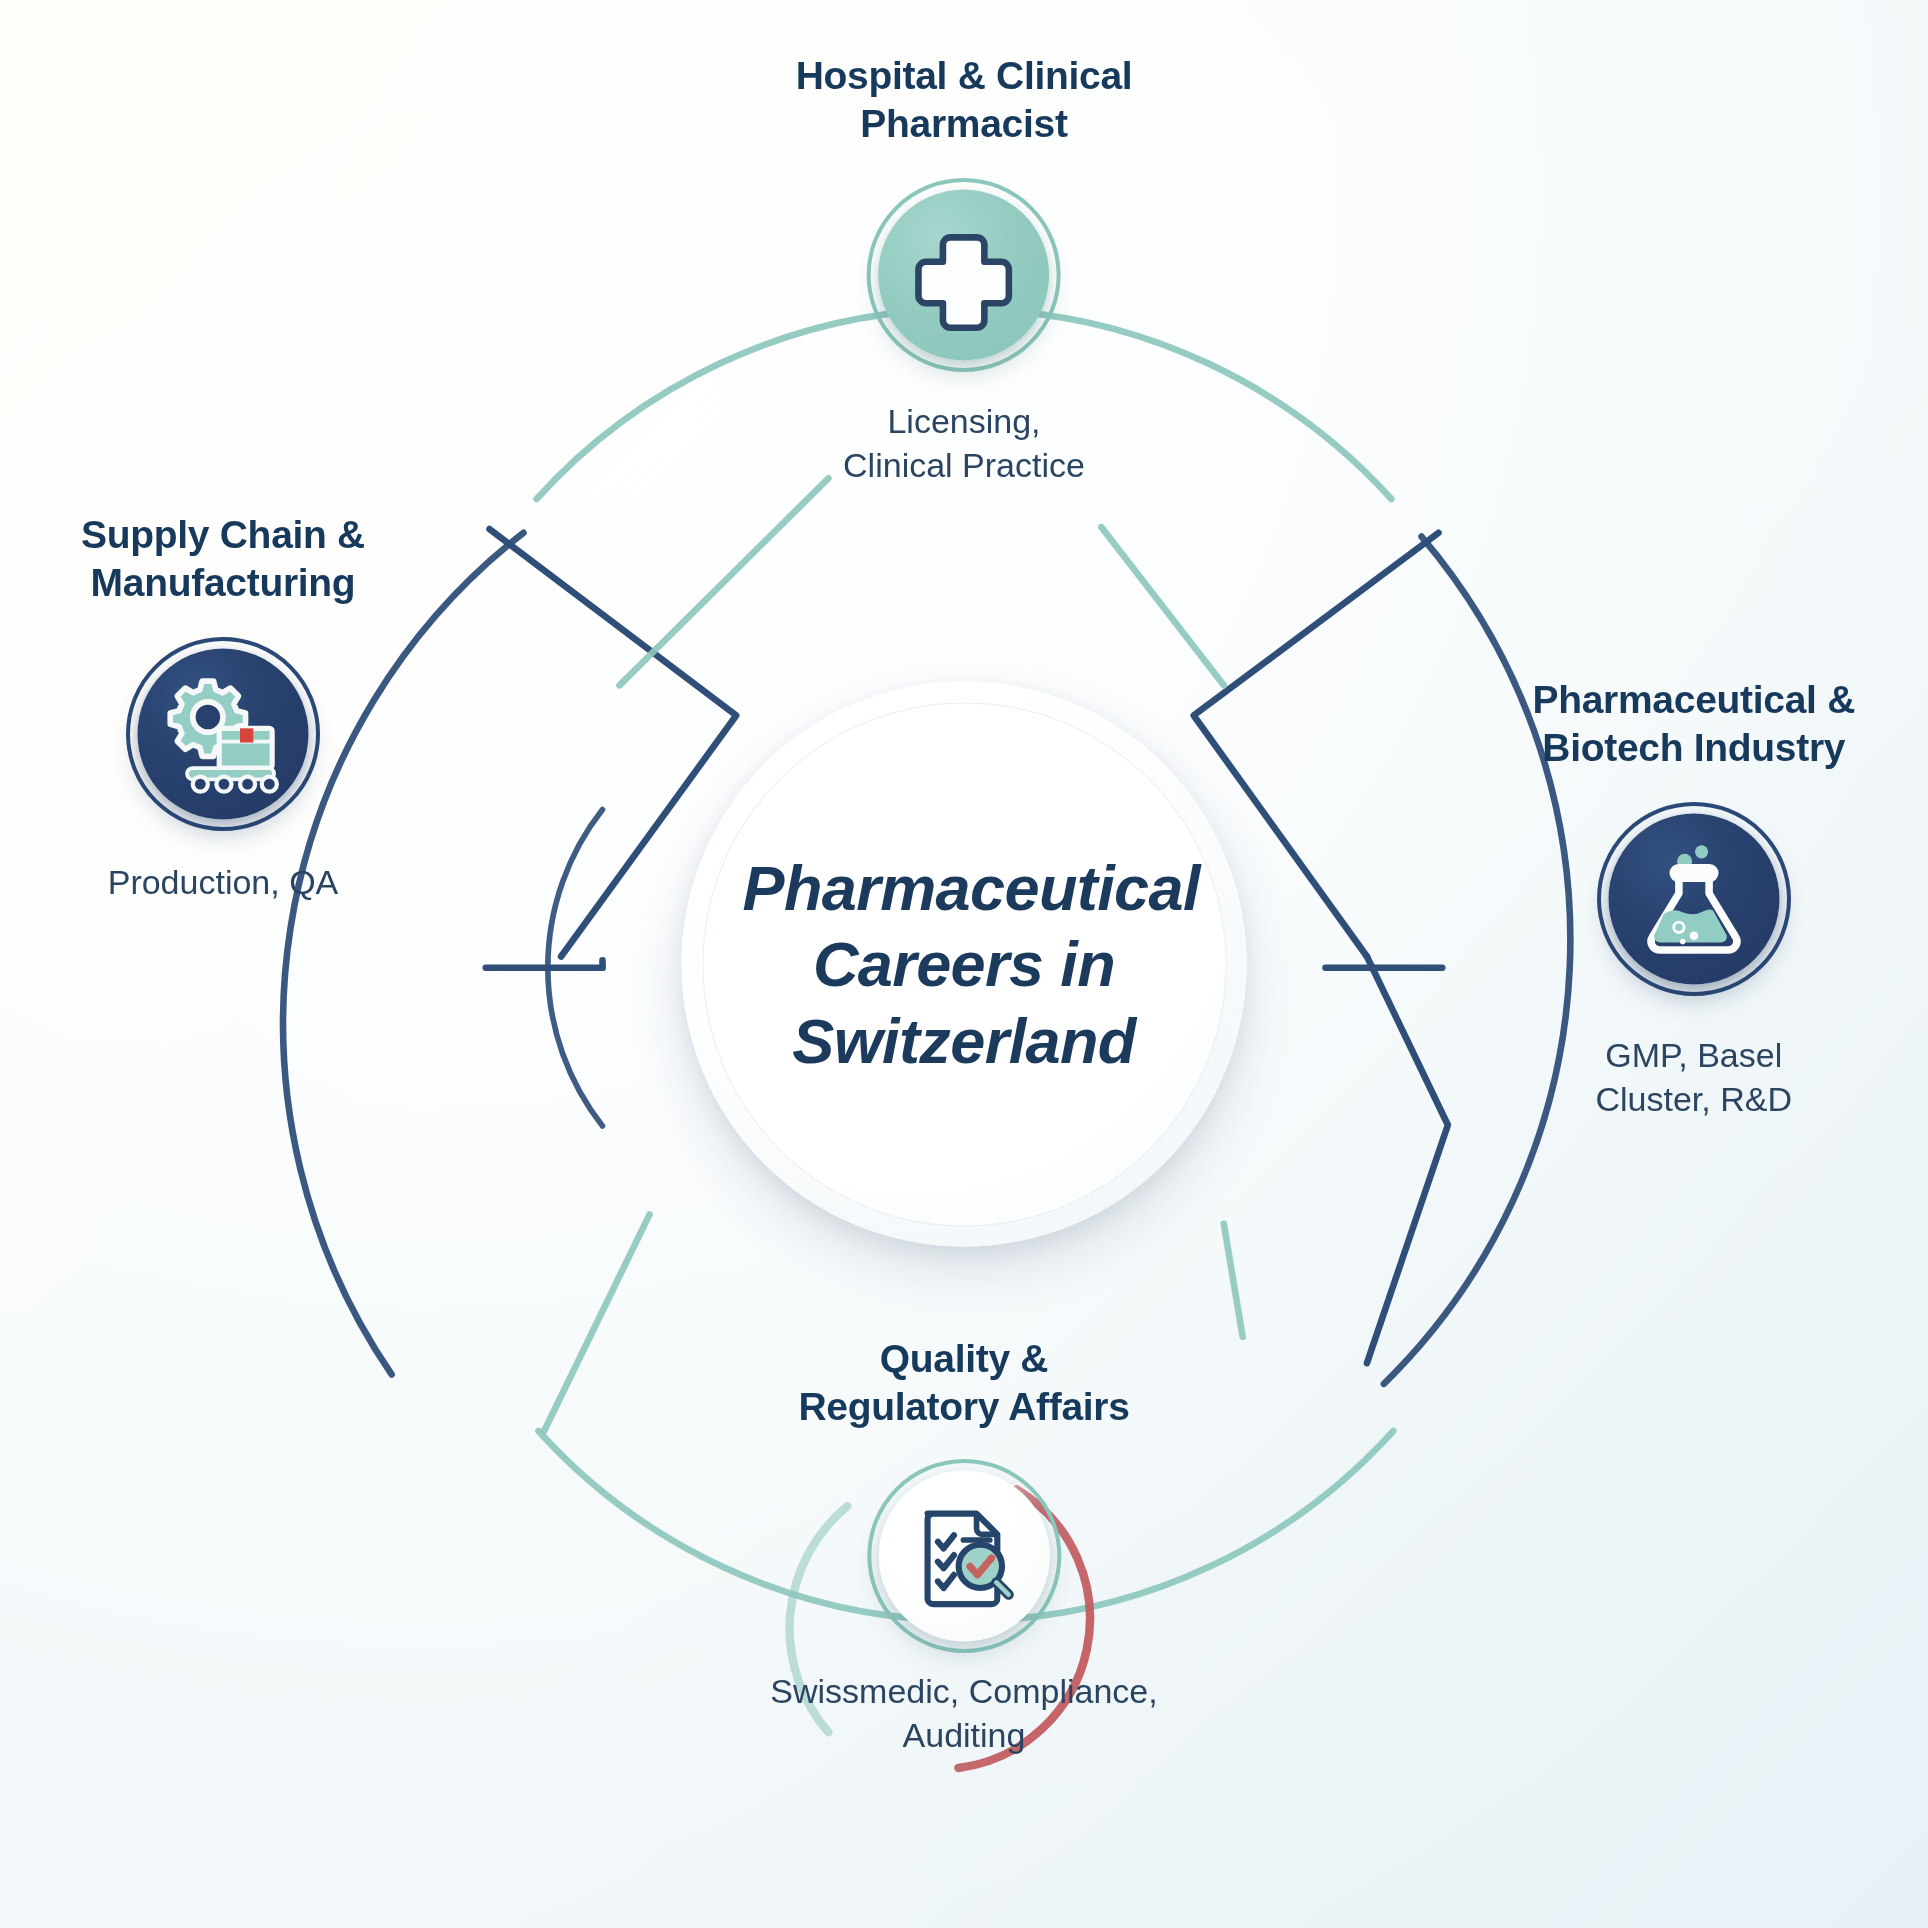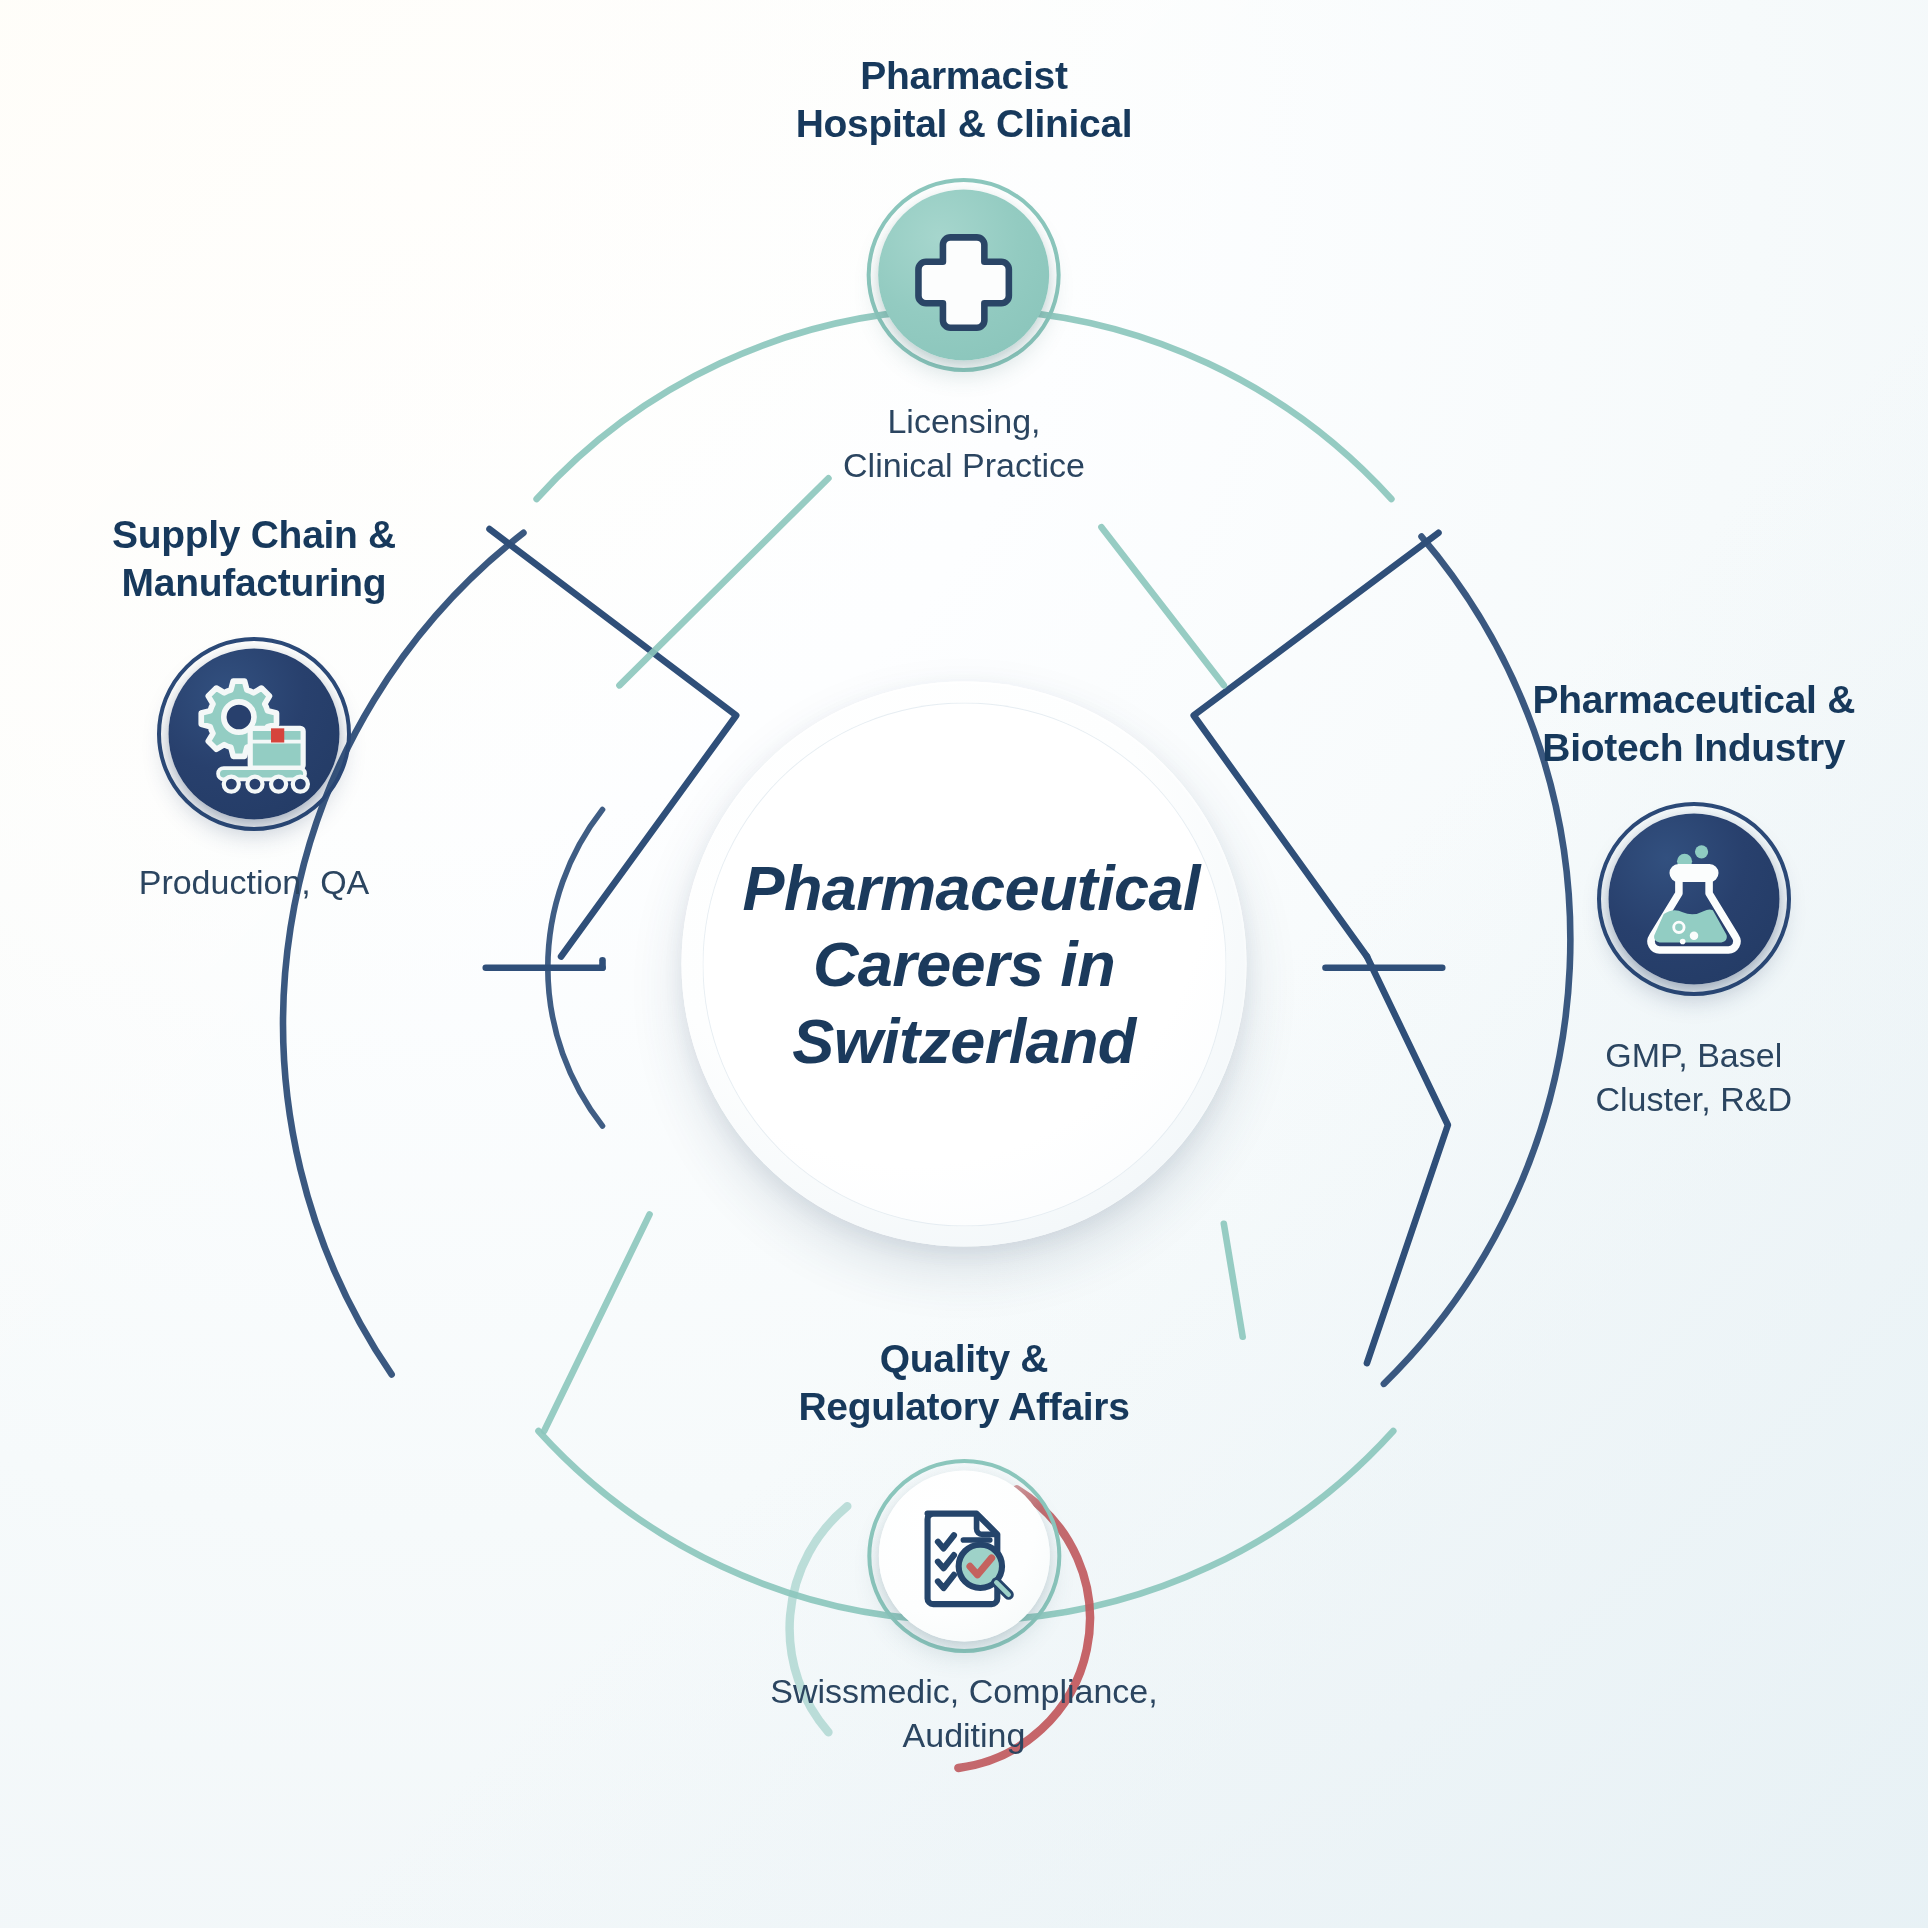--- a/index.html
+++ b/index.html
@@ -139,21 +139,21 @@
     background: radial-gradient(circle at 36% 28%, #ffffff 0%, #fdfefe 58%, #f3f8f8 100%);
     box-shadow: 0 13px 26px rgba(60,100,110,0.18), 0 2.8px 8.5px rgba(60,100,110,0.10);
   }
   .ring-teal  { border: 4.7px solid #8cc7bd; }
   .ring-navy  { border: 4.7px solid #2c4a78; }
 
   
   #node-top    { left: 50%; top: 52px;  transform: translateX(-50%); }
   #node-right  { right: 73px; top: 676px; justify-content: space-between; }
   #node-bottom { left: 50%; top: 1335px; transform: translateX(-50%); }
-  #node-left   { left: 81px;  top: 511px; margin-left: 31px; }
+  #node-left   { left: 81px;  top: 511px; }
 
   #node-top .badge    { margin-top: 26px; }
   #node-top .node-sub { margin-top: 24.5px; }
 
   #node-bottom .badge    { margin-top: 24.5px; }
   #node-bottom .node-sub { margin-top: 13px; }
 
   #node-left .badge    { margin-top: 26px; }
   #node-left .node-sub { margin-top: 26px; }
 
@@ -222,22 +222,22 @@
     <div class="hub-inner-ring"></div>
     <div class="hub-title">
       <span>Pharmaceutical</span>
       <span>Careers in</span>
       <span>Switzerland</span>
     </div>
   </div>
 
   <div class="node" id="node-top">
     <div class="node-label">
+      <span>Hospital &amp; Clinical</span>
       <span>Pharmacist</span>
-      <span>Hospital &amp; Clinical</span>
     </div>
     <div class="badge">
       <div class="ring ring-teal"></div>
       <div class="disc disc-teal">
         <svg class="icon-svg" width="113" height="113" viewBox="0 0 120 120">
           <path d="M46 20 h28 a8 8 0 0 1 8 8 v18 h18 a8 8 0 0 1 8 8 v28 a8 8 0 0 1 -8 8 h-18 v18 a8 8 0 0 1 -8 8 h-28 a8 8 0 0 1 -8 -8 v-18 h-18 a8 8 0 0 1 -8 -8 v-28 a8 8 0 0 1 8 -8 h18 v-18 a8 8 0 0 1 8 -8 z" fill="#fcfdfd" stroke="#2a4566" stroke-width="7" stroke-linejoin="round"></path>
         </svg>
       </div>
     </div>
     <div class="node-sub">

